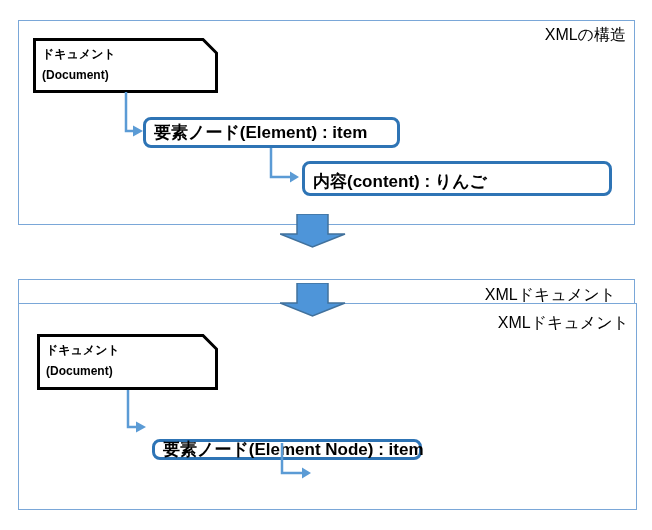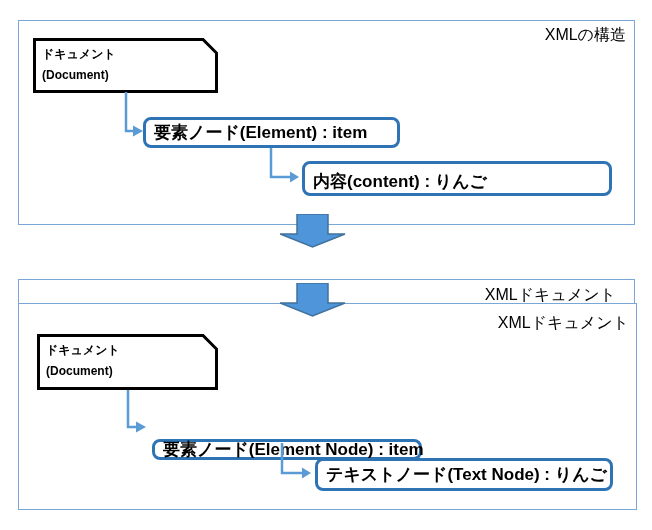--- a/index.html
+++ b/index.html
@@ -98,17 +98,14 @@
 
   <div class="node-box" style="left:152px;top:412px;width:270px;height:21px;margin-top:27px;">
     <span>要素ノード(Element Node) : item</span>
   </div>
 
   <svg class="connector" style="left:274px;top:442px;" width="40" height="38" viewBox="0 0 40 38">
     <path d="M8,1 L8,31 L28,31" style="fill:none;stroke:var(--connector,#5b9bd5);stroke-width:2.5;"></path>
     <polygon points="28,25.5 37,31 28,36.5" style="fill:var(--connector,#5b9bd5);"></polygon>
   </svg>
 
-  <div class="node-box" style="left:315px;top:458px;width:298px;height:33px;">
-    <span>テキストノード(Text Node) : りんご</span>
-  </div>
 
 </div>
 
 </body></html>

